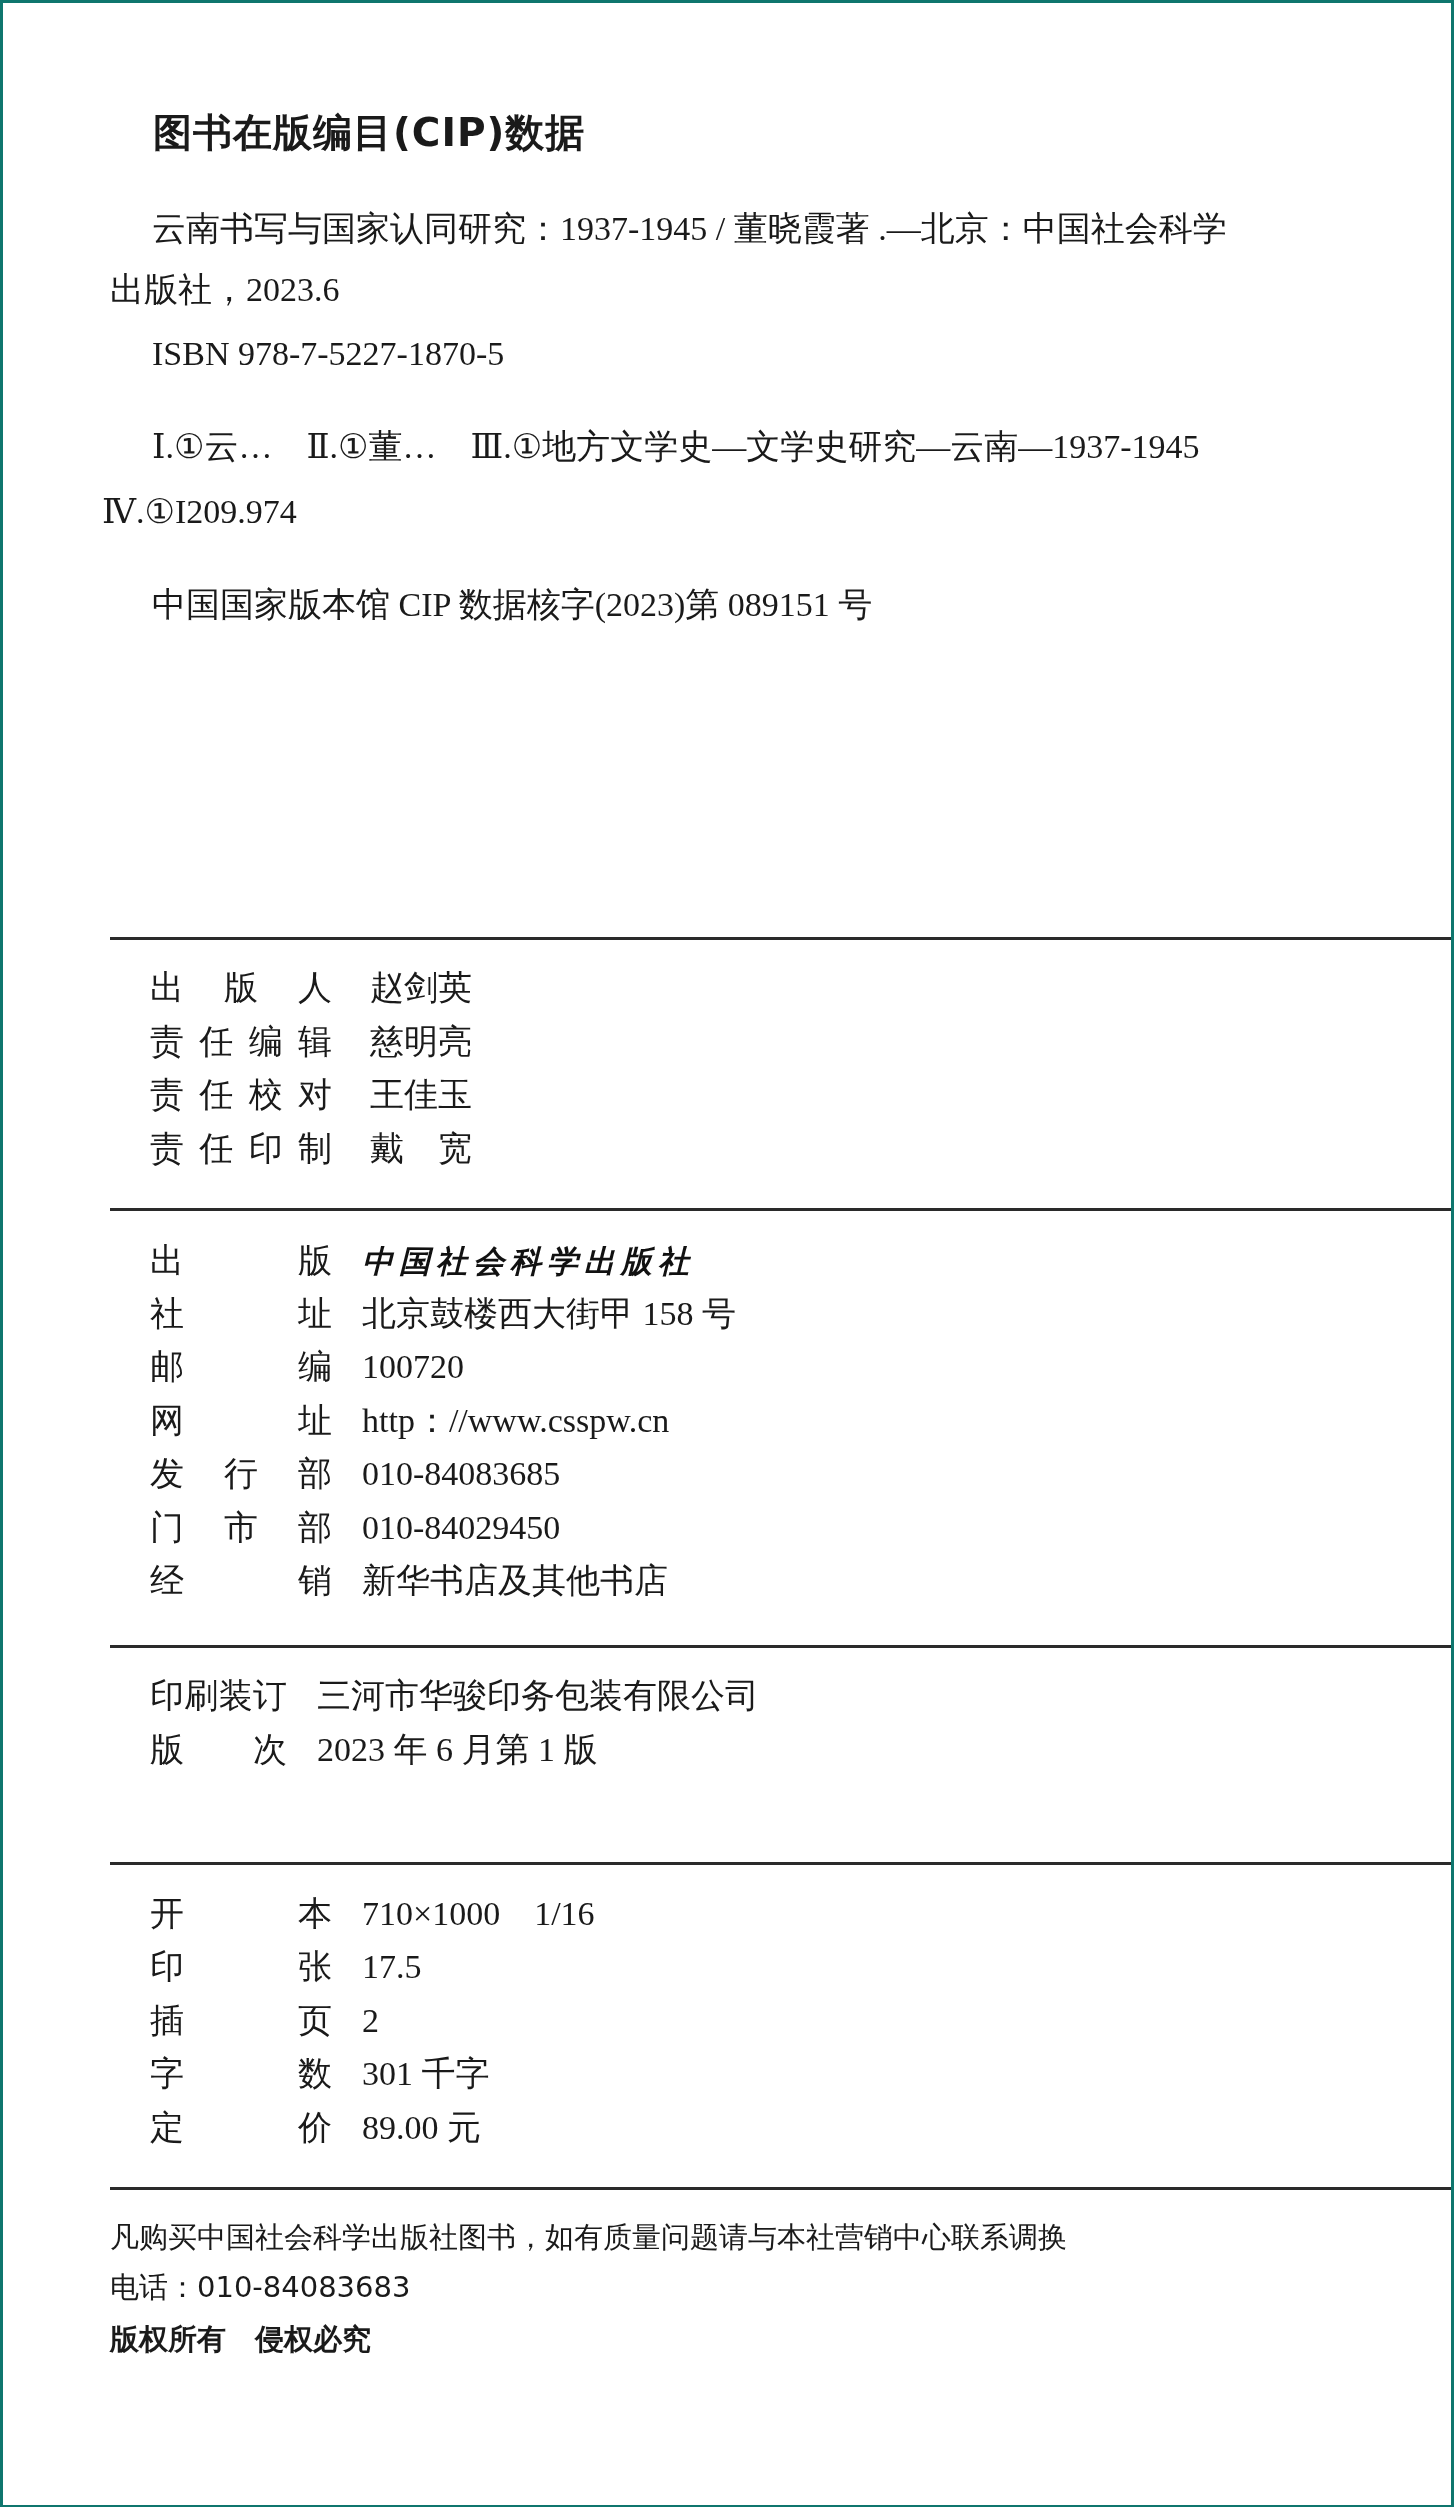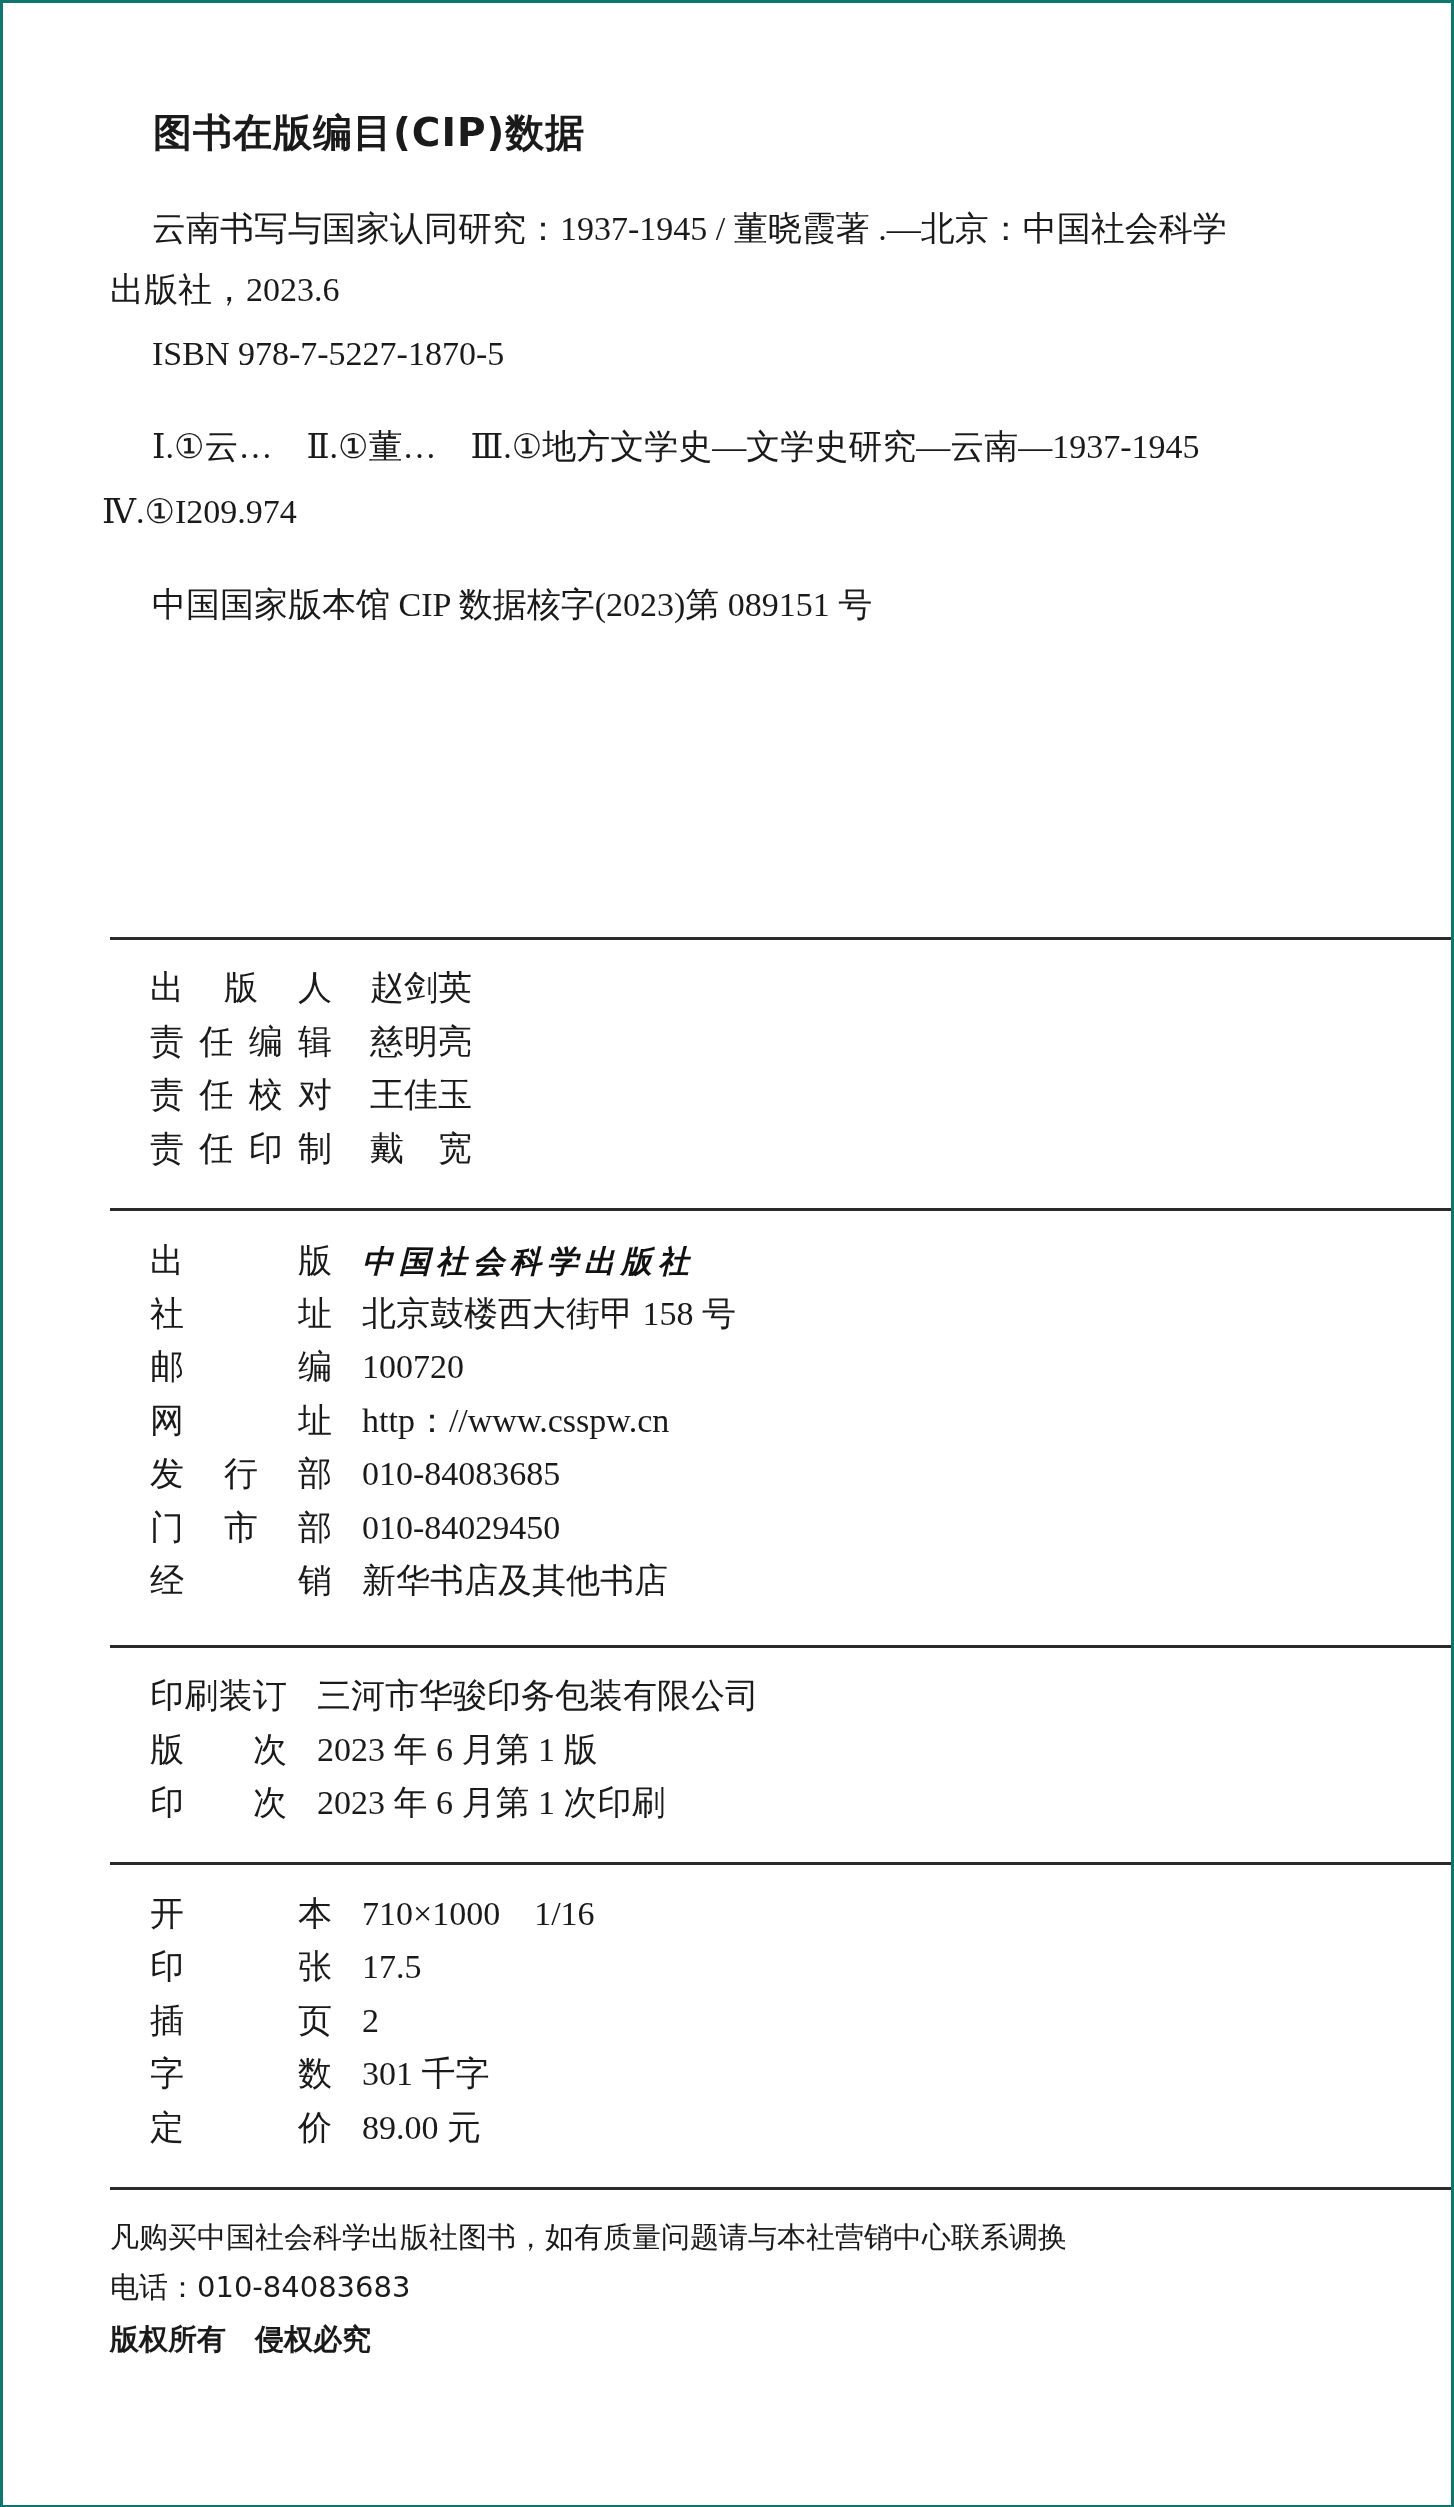--- a/index.html
+++ b/index.html
@@ -90,23 +90,20 @@
   </div>
 
   <div class="rule" style="top:1642px;"></div>
 
   <div class="row" style="top:1673px;">
     <span class="label" style="width:137px">印刷装订</span><span class="value" style="margin-left:30px">三河市华骏印务包装有限公司</span>
   </div>
   <div class="row" style="top:1727px;">
     <span class="label" style="width:137px">版次</span><span class="value" style="margin-left:30px">2023 年 6 月第 1 版</span>
   </div>
-  <div class="row" style="top:1780px;">
-    <span class="label" style="width:137px">印次</span><span class="value" style="margin-left:30px">2023 年 6 月第 1 次印刷</span>
-  </div>
 
   <div class="rule" style="top:1859px;"></div>
 
   <div class="row" style="top:1891px;">
     <span class="label">开本</span><span class="value" style="margin-left:30px">710×1000　1/16</span>
   </div>
   <div class="row" style="top:1944px;">
     <span class="label">印张</span><span class="value" style="margin-left:30px">17.5</span>
   </div>
   <div class="row" style="top:1998px;">

